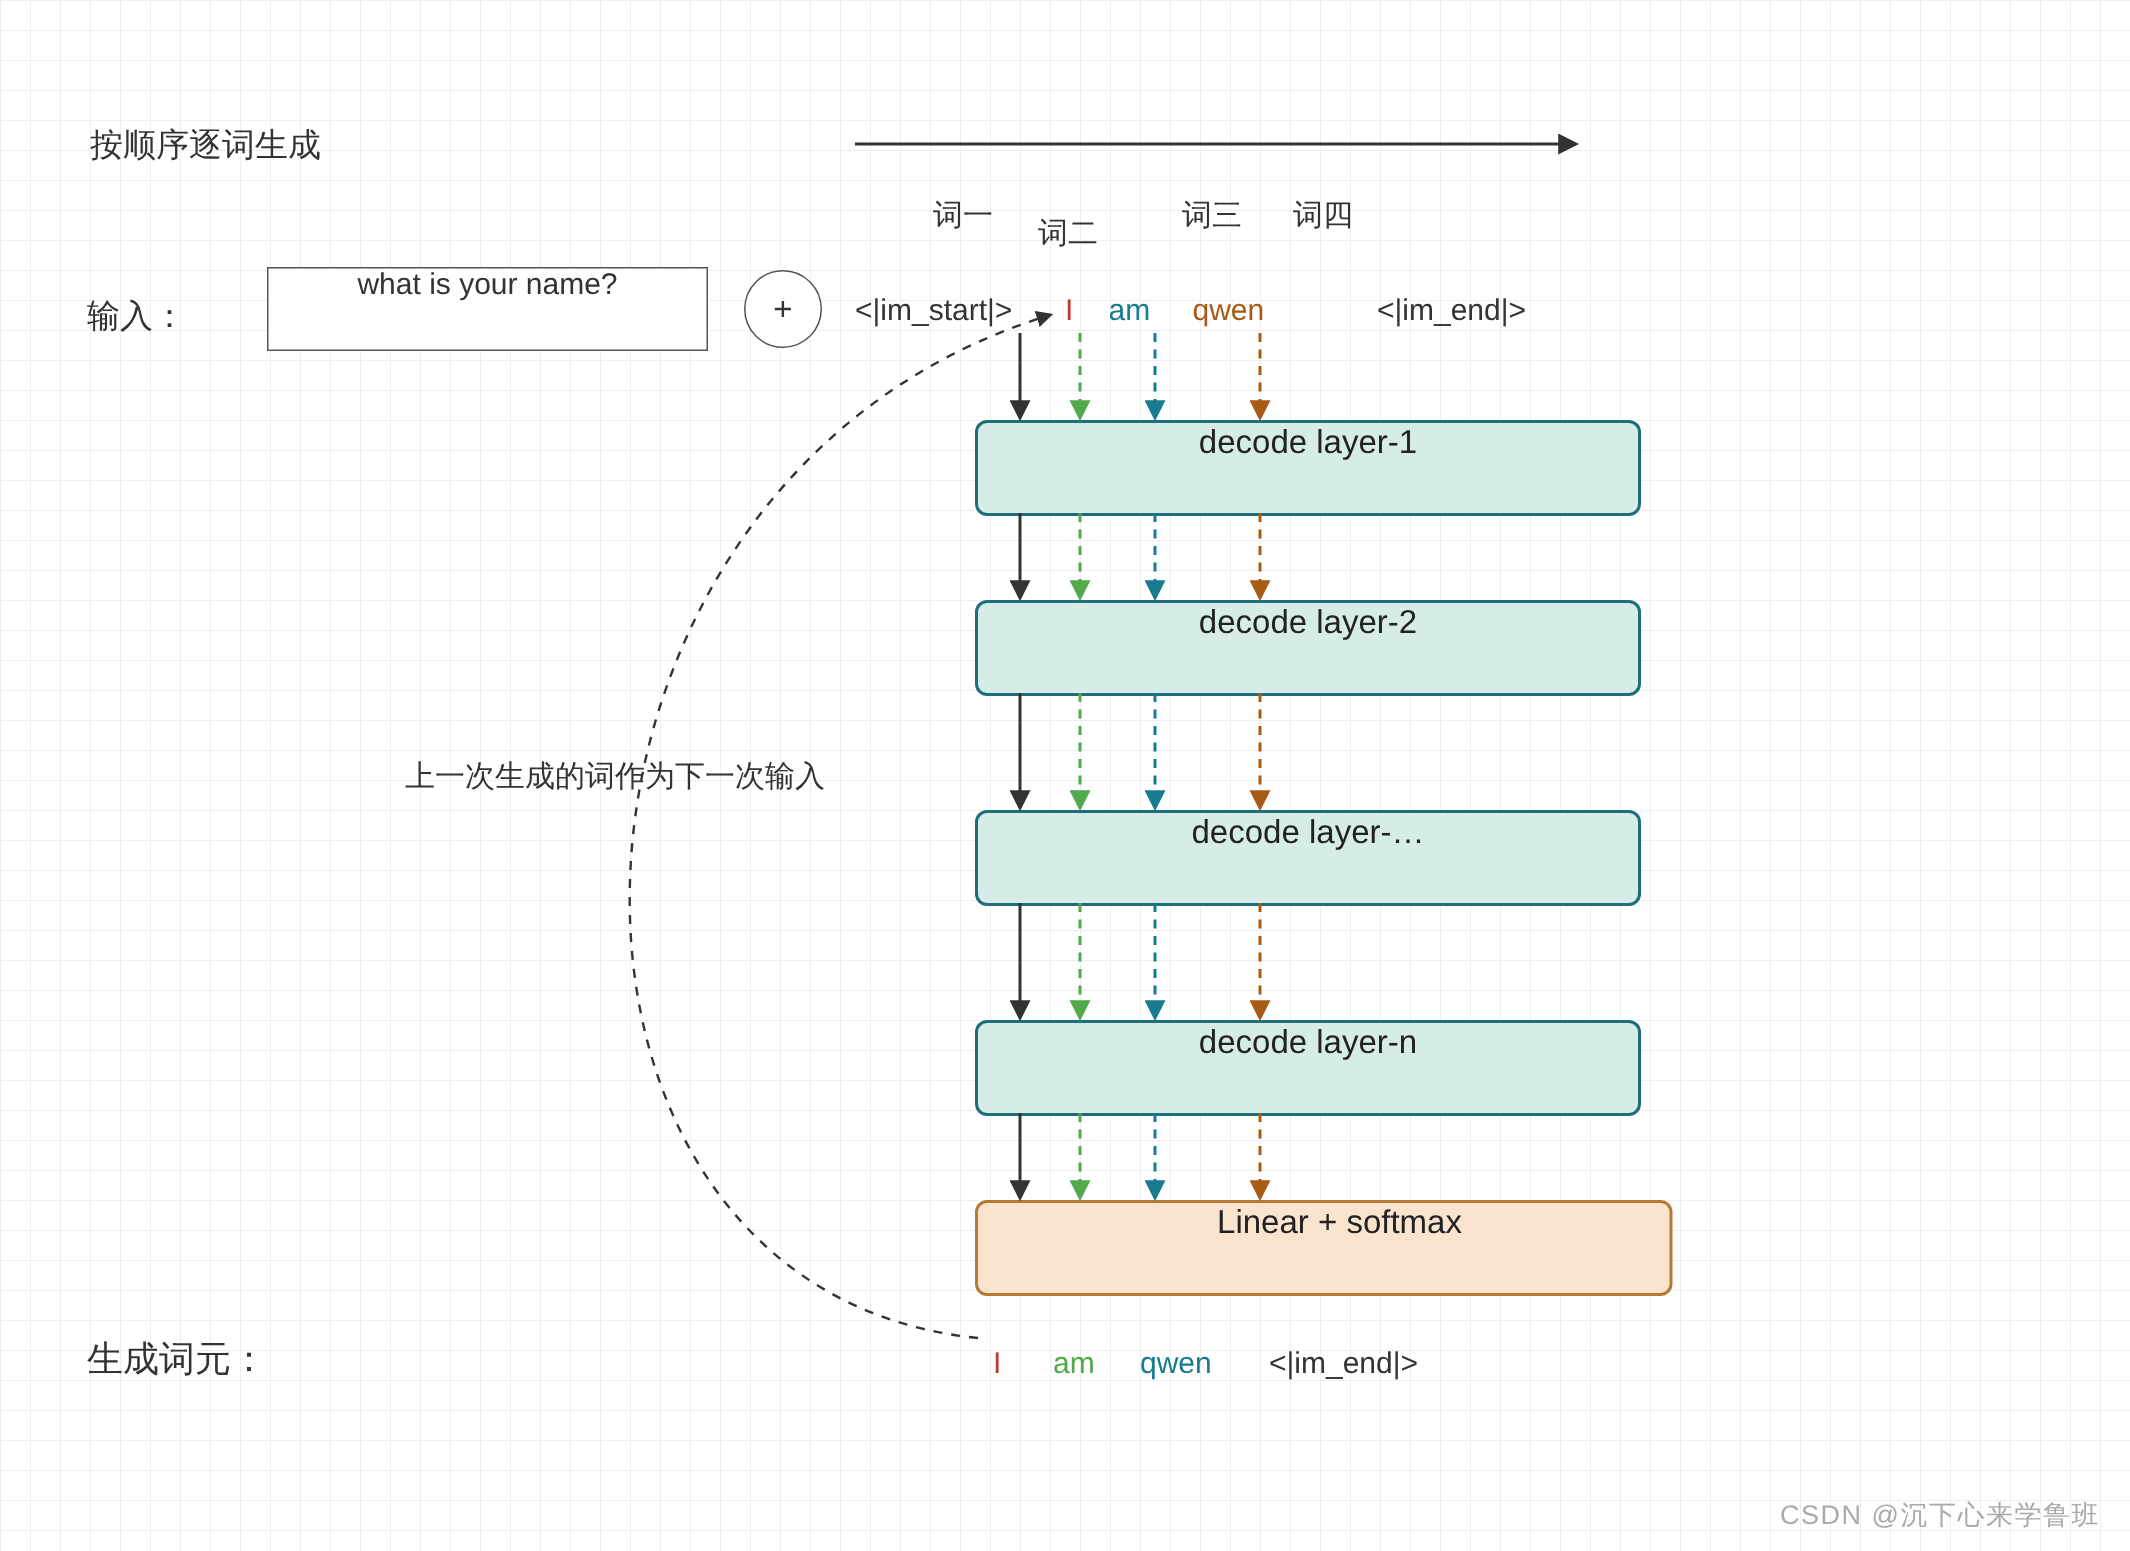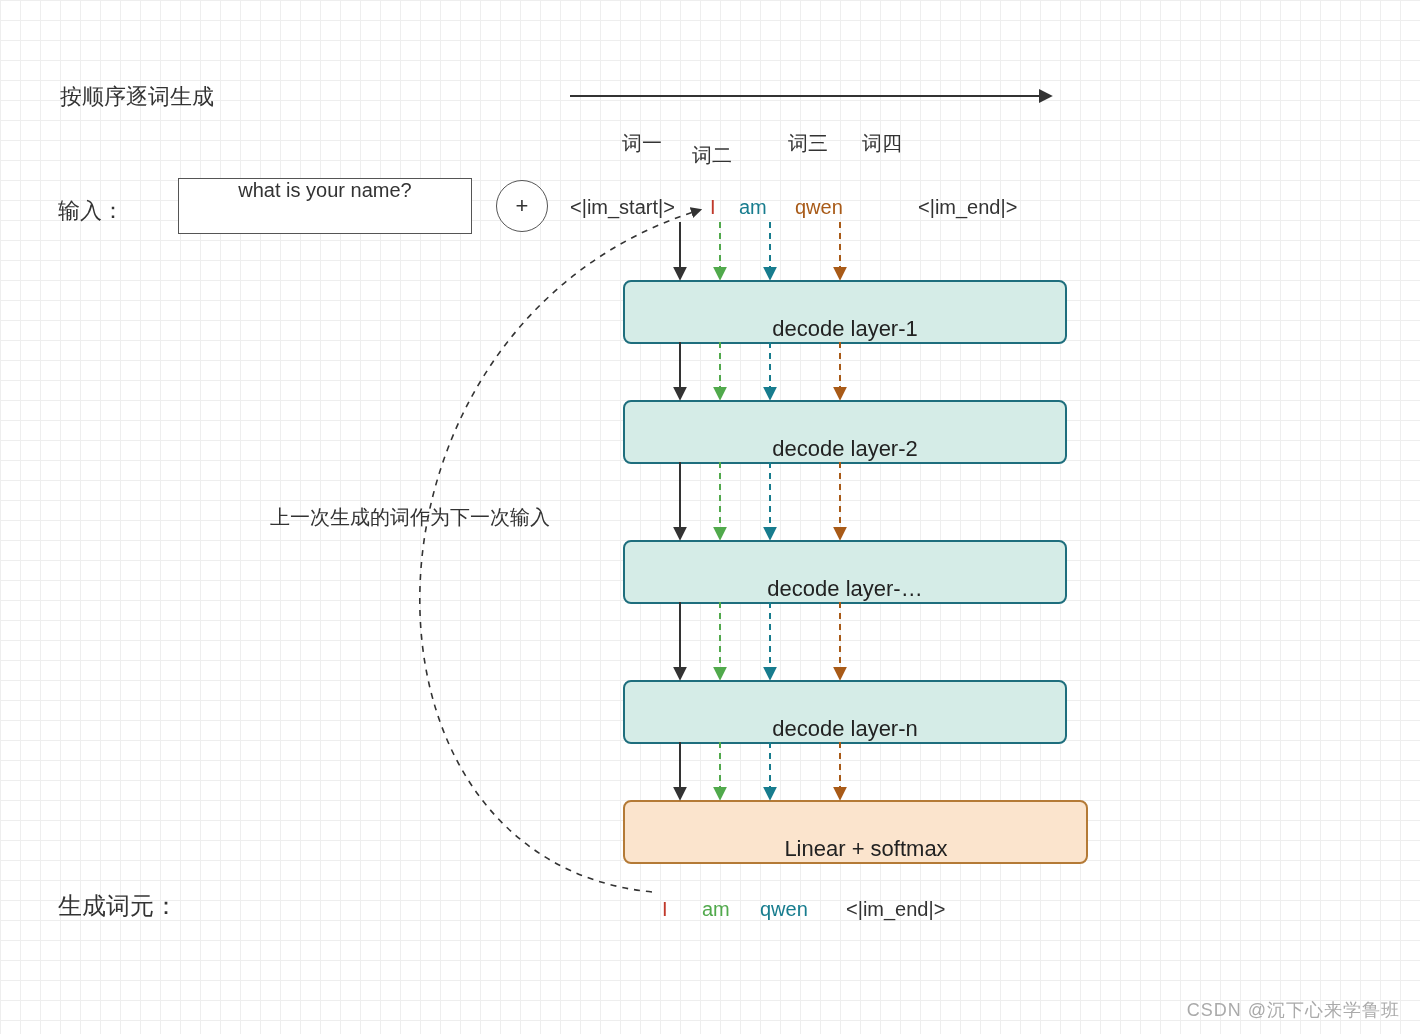--- a/index.html
+++ b/index.html
@@ -38,27 +38,27 @@
     border: 1px solid #555;
     border-radius: 50%;
     background: #fff;
     display: flex;
     align-items: center;
     justify-content: center;
     font-size: 22px;
   }
   .layer-box {
     position: absolute;
-    left: 623px;
+    left: 650px;
     width: 440px;
     height: 60px;
     border: 2px solid #1e6e7d;
     border-radius: 8px;
     display: flex;
-    align-items: flex-end;
+    align-items: flex-start;
     justify-content: center;
     font-size: 22px;
   }
   .decode { background: #d5ece7; color: #222; }
   .output-layer {
     border: 2px solid #b47a36;
     background: #fbe4cd;
     color: #222;
   }
   .watermark {

